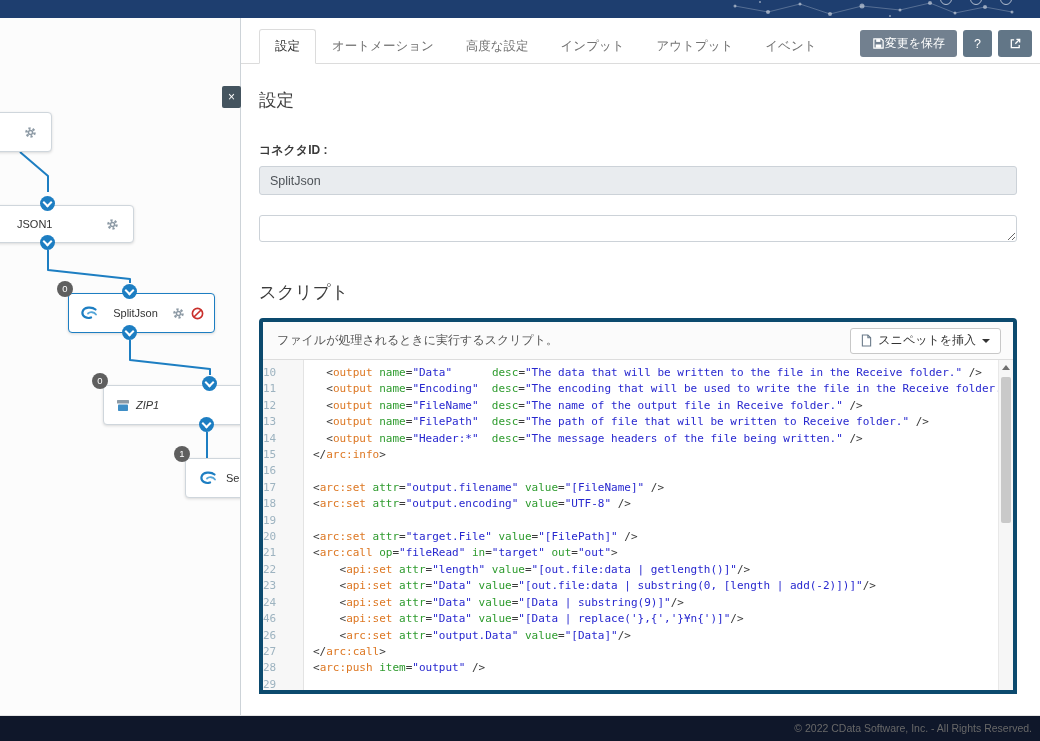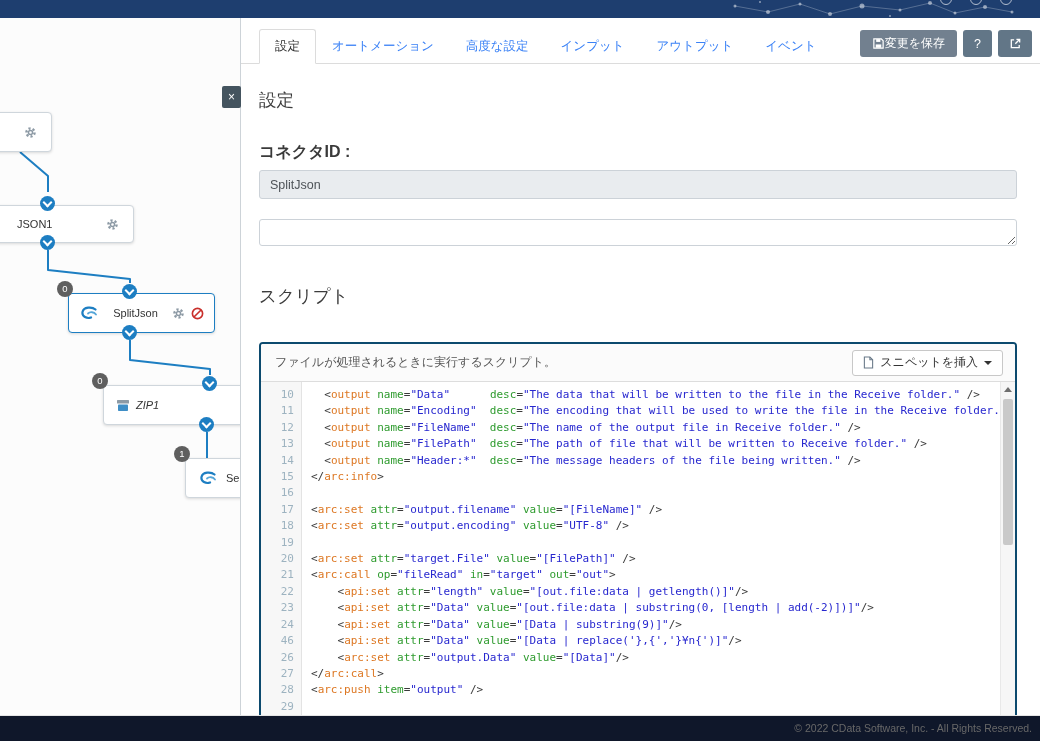--- a/index.html
+++ b/index.html
@@ -19,45 +19,45 @@
   .node.sel { border-color:var(--accent-blue,#1d7ec2); }
   .badge { position:absolute; left:-12px; top:-13px; width:16px; height:16px; border-radius:50%; background:var(--badge-bg,#5f5f5f); color:#fff; font-size:9.5px; line-height:16px; text-align:center; z-index:4; }
   .chev { position:absolute; width:15px; height:15px; border-radius:50%; background:var(--accent-blue,#1d7ec2); z-index:3; }
   .chev::after { content:""; position:absolute; left:4px; top:3px; width:5px; height:5px; border-right:2px solid #fff; border-bottom:2px solid #fff; transform:rotate(45deg); }
 
   
   .panel { position:absolute; left:240px; top:18px; right:0; bottom:26px; background:#fff; border-left:1px solid #cdd3d8; z-index:5; overflow:hidden; }
   .close-btn { position:absolute; left:222px; top:86px; width:19px; height:22px; background:#44545f; color:#fff; border:none; font-size:12px; line-height:20px; text-align:center; border-radius:2px; cursor:pointer; z-index:7; }
 
   .tabs { margin-top:12px; padding:0 8px 0 18px; border-bottom:1px solid #dcdcdc; display:flex; align-items:flex-end; height:34px; }
-  .tab { padding:8px 15px; font-size:12.5px; color:#3b82f6; cursor:pointer; border:1px solid transparent; margin-bottom:-1px; white-space:nowrap; }
+  .tab { padding:8px 15px; font-size:12.5px; color:#737373; cursor:pointer; border:1px solid transparent; margin-bottom:-1px; white-space:nowrap; }
   .tab.active { background:#fff; border-color:#dcdcdc #dcdcdc #fff #dcdcdc; border-radius:3px 3px 0 0; color:#333; }
   .tab-actions { margin-left:auto; display:flex; gap:6px; align-items:center; padding-bottom:6px; }
   .btn-save { height:27px; padding:0 12px; background:var(--save-button-bg,#72808f); color:#fff; border:none; border-radius:3px; font-size:12px; display:flex; align-items:center; gap:0; cursor:pointer; white-space:nowrap; }
   .btn-sq { height:27px; background:var(--icon-button-bg,#627687); color:#fff; border:none; border-radius:3px; font-size:12.5px; cursor:pointer; display:flex; align-items:center; justify-content:center; }
   .btn-help { width:29px; }
   .btn-ext { width:34px; }
 
   .content { padding:24px 23px 0 18px; }
   h2.sec { font-size:17.5px; font-weight:400; color:#3c3c3c; }
   h2.sec2 { margin-top:34px; }
   .group1 { margin-top:30px; }
   .group2 { margin-top:20px; }
-  .flabel { display:block; font-size:16px; font-weight:700; color:#3a3a3a; margin-bottom:7px; }
+  .flabel { display:block; font-size:12px; font-weight:700; color:#3a3a3a; margin-bottom:7px; }
   .fld { width:100%; height:29px; border:1px solid #ccd2d8; border-radius:3px; padding:0 10px; font-size:12.5px; color:#4e5358; font-family:"Liberation Sans","DejaVu Sans",sans-serif; }
   .fld.ro { background:#e9ecef; }
   textarea.fld { height:27px; padding-top:4px; resize:vertical; background:#fff; }
 
-  .script-card { margin-top:34px; border:2px solid #0c4a6e; border-radius:4px 4px 0 0; height:376px; overflow:hidden; }
+  .script-card { margin-top:14px; border:4px solid #0c4a6e; border-radius:4px 4px 0 0; height:376px; overflow:hidden; }
   .card-header { display:flex; align-items:center; justify-content:space-between; padding:0 12px 0 14px; height:38px; background:#fbfbfb; border-bottom:1px solid #ddd; font-size:12px; color:#555; }
   .btn-snippet { height:26px; padding:0 10px; background:#fff; border:1px solid #c8c8c8; border-radius:3px; font-size:12px; color:#333; display:flex; align-items:center; gap:6px; cursor:pointer; white-space:nowrap; }
   .caret { width:0; height:0; border-left:4px solid transparent; border-right:4px solid transparent; border-top:4px solid #333; }
 
   .code-wrap { position:relative; display:flex; height:338px; overflow:hidden; background:#fff; }
-  .gutter { width:41px; background:#f7f7f7; border-right:1px solid #e3e3e3; text-align:right; padding:5px 7px 0 0; color:var(--line-number,#9db3c0); font:11px/16.4px "DejaVu Sans Mono",monospace; }
+  .gutter { width:41px; background:#f7f7f7; border-right:1px solid #e3e3e3; padding:5px 7px 0 0; color:var(--line-number,#9db3c0); font:11px/16.4px "DejaVu Sans Mono",monospace; }
   .code { flex:1; padding:5px 16px 0 9px; font:11px/16.4px "DejaVu Sans Mono",monospace; color:#3a3a3a; white-space:pre; overflow:hidden; }
   .tk-tag { color:var(--code-tag,#dd7722); }
   .tk-attr { color:var(--code-attr,#2e9b2e); }
   .tk-str { color:var(--code-string,#2727cf); }
   .vscroll { position:absolute; right:0; top:0; bottom:0; width:15px; background:#f6f6f6; border-left:1px solid #e8e8e8; }
   .vs-up { height:15px; display:flex; align-items:center; justify-content:center; cursor:pointer; }
   .vs-up i { width:0; height:0; border-left:4px solid transparent; border-right:4px solid transparent; border-bottom:5px solid #6e6e6e; }
   .vs-thumb { position:absolute; left:2px; right:2px; top:17px; height:146px; background:#c9c9c9; border-radius:2px; cursor:pointer; }
 
   

